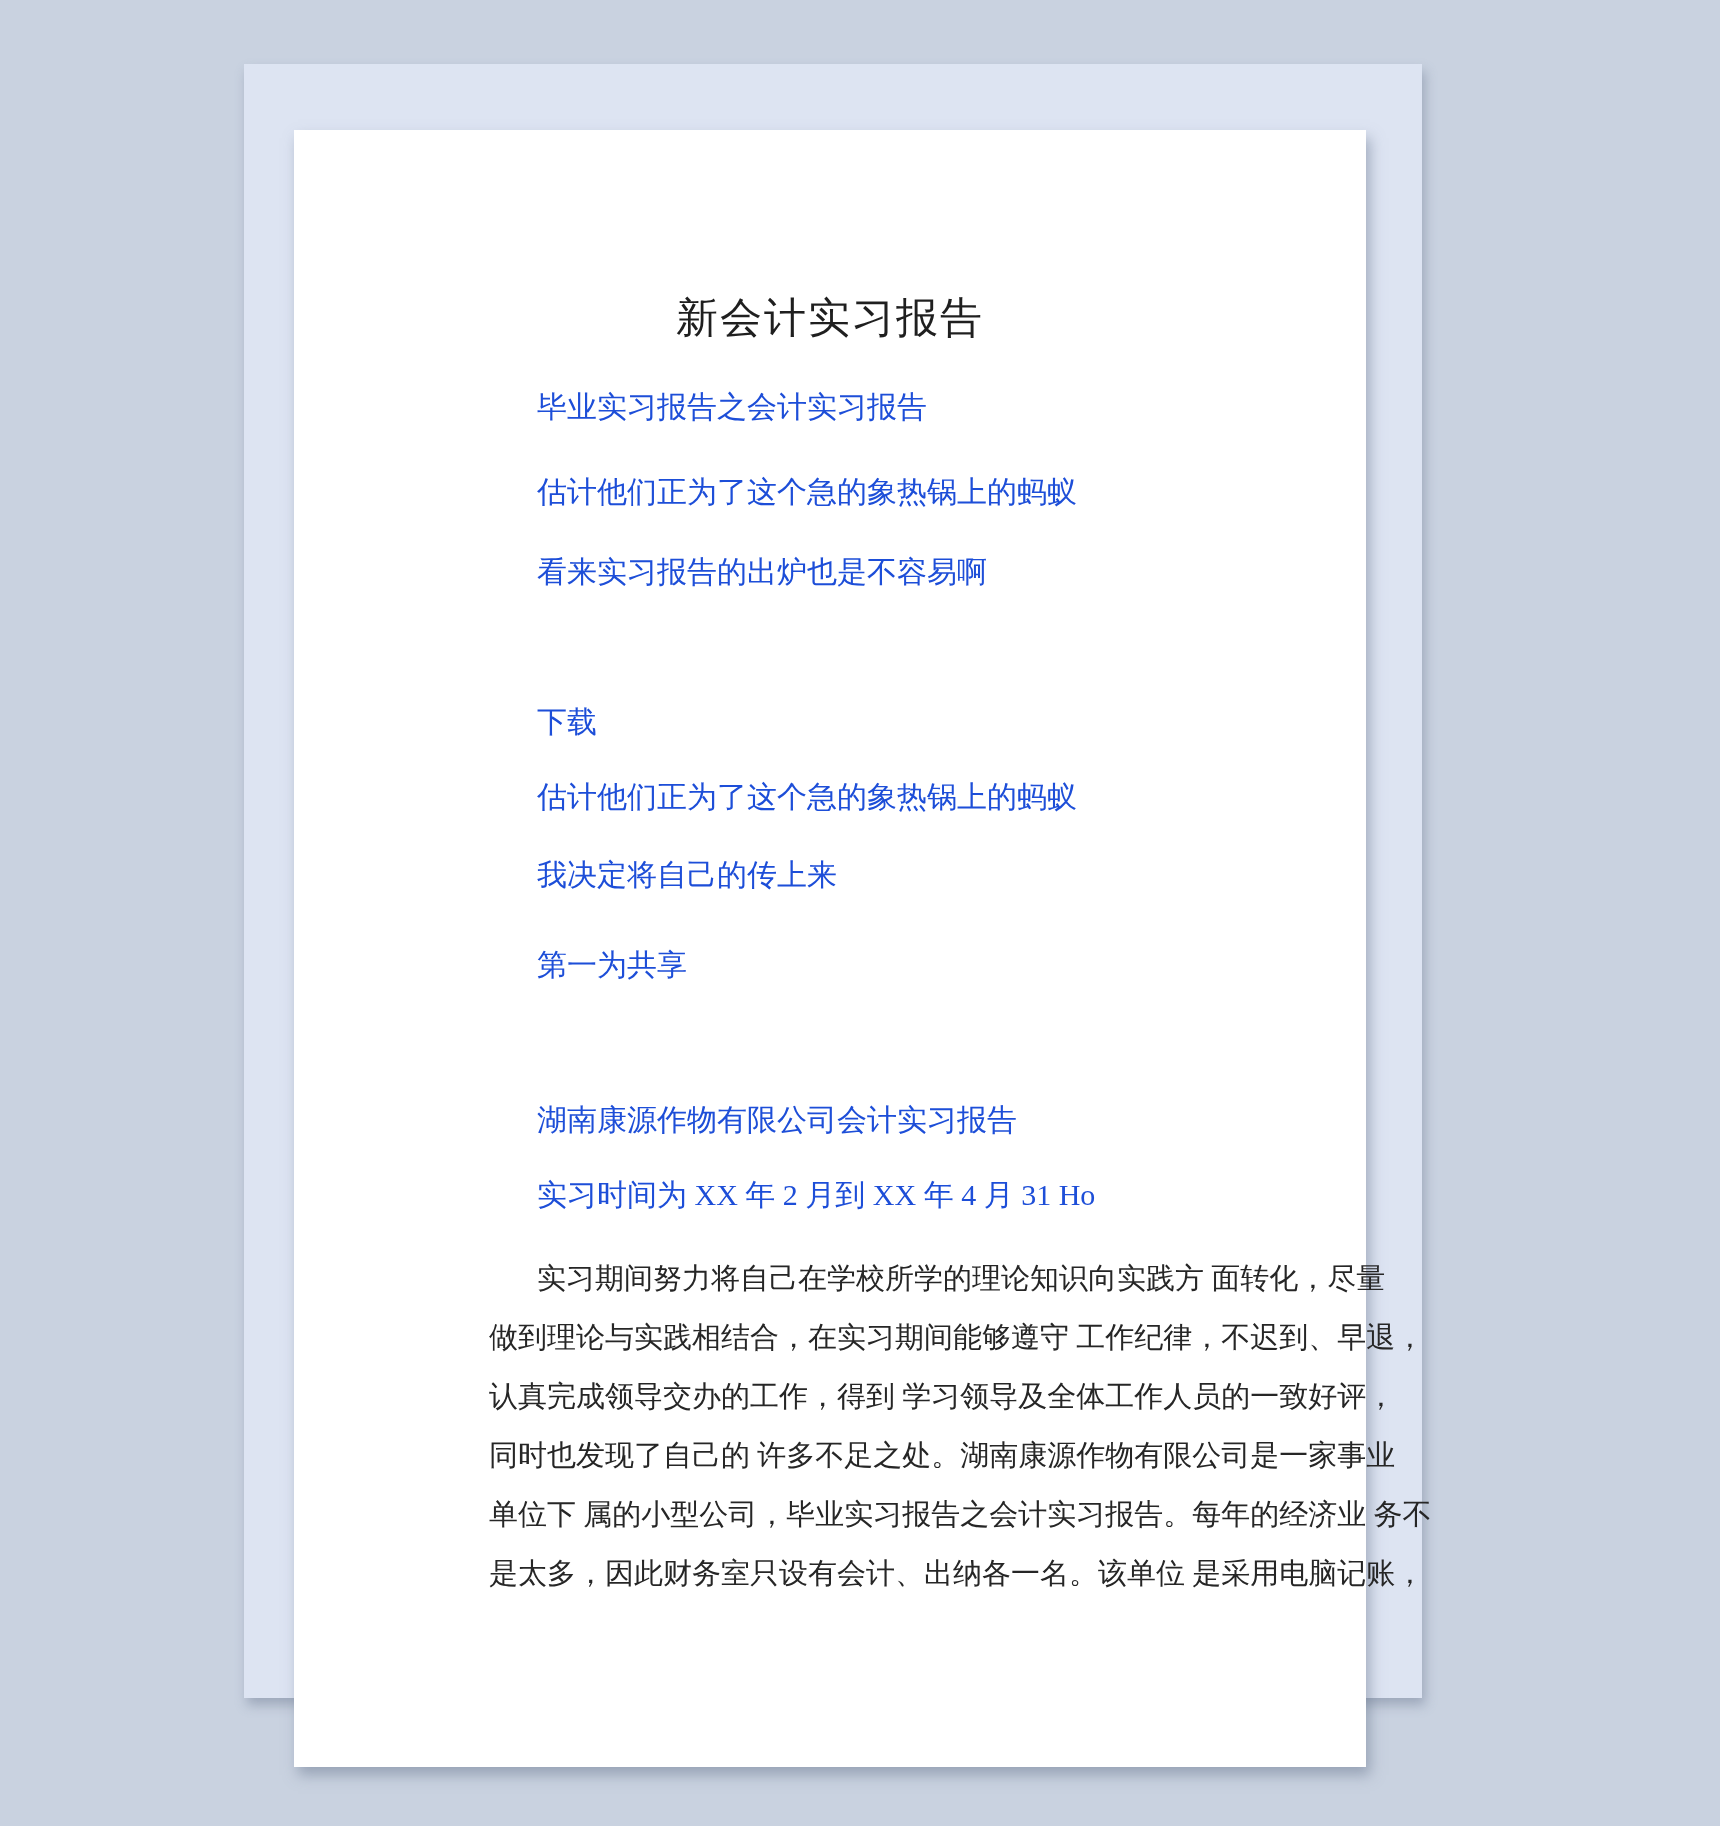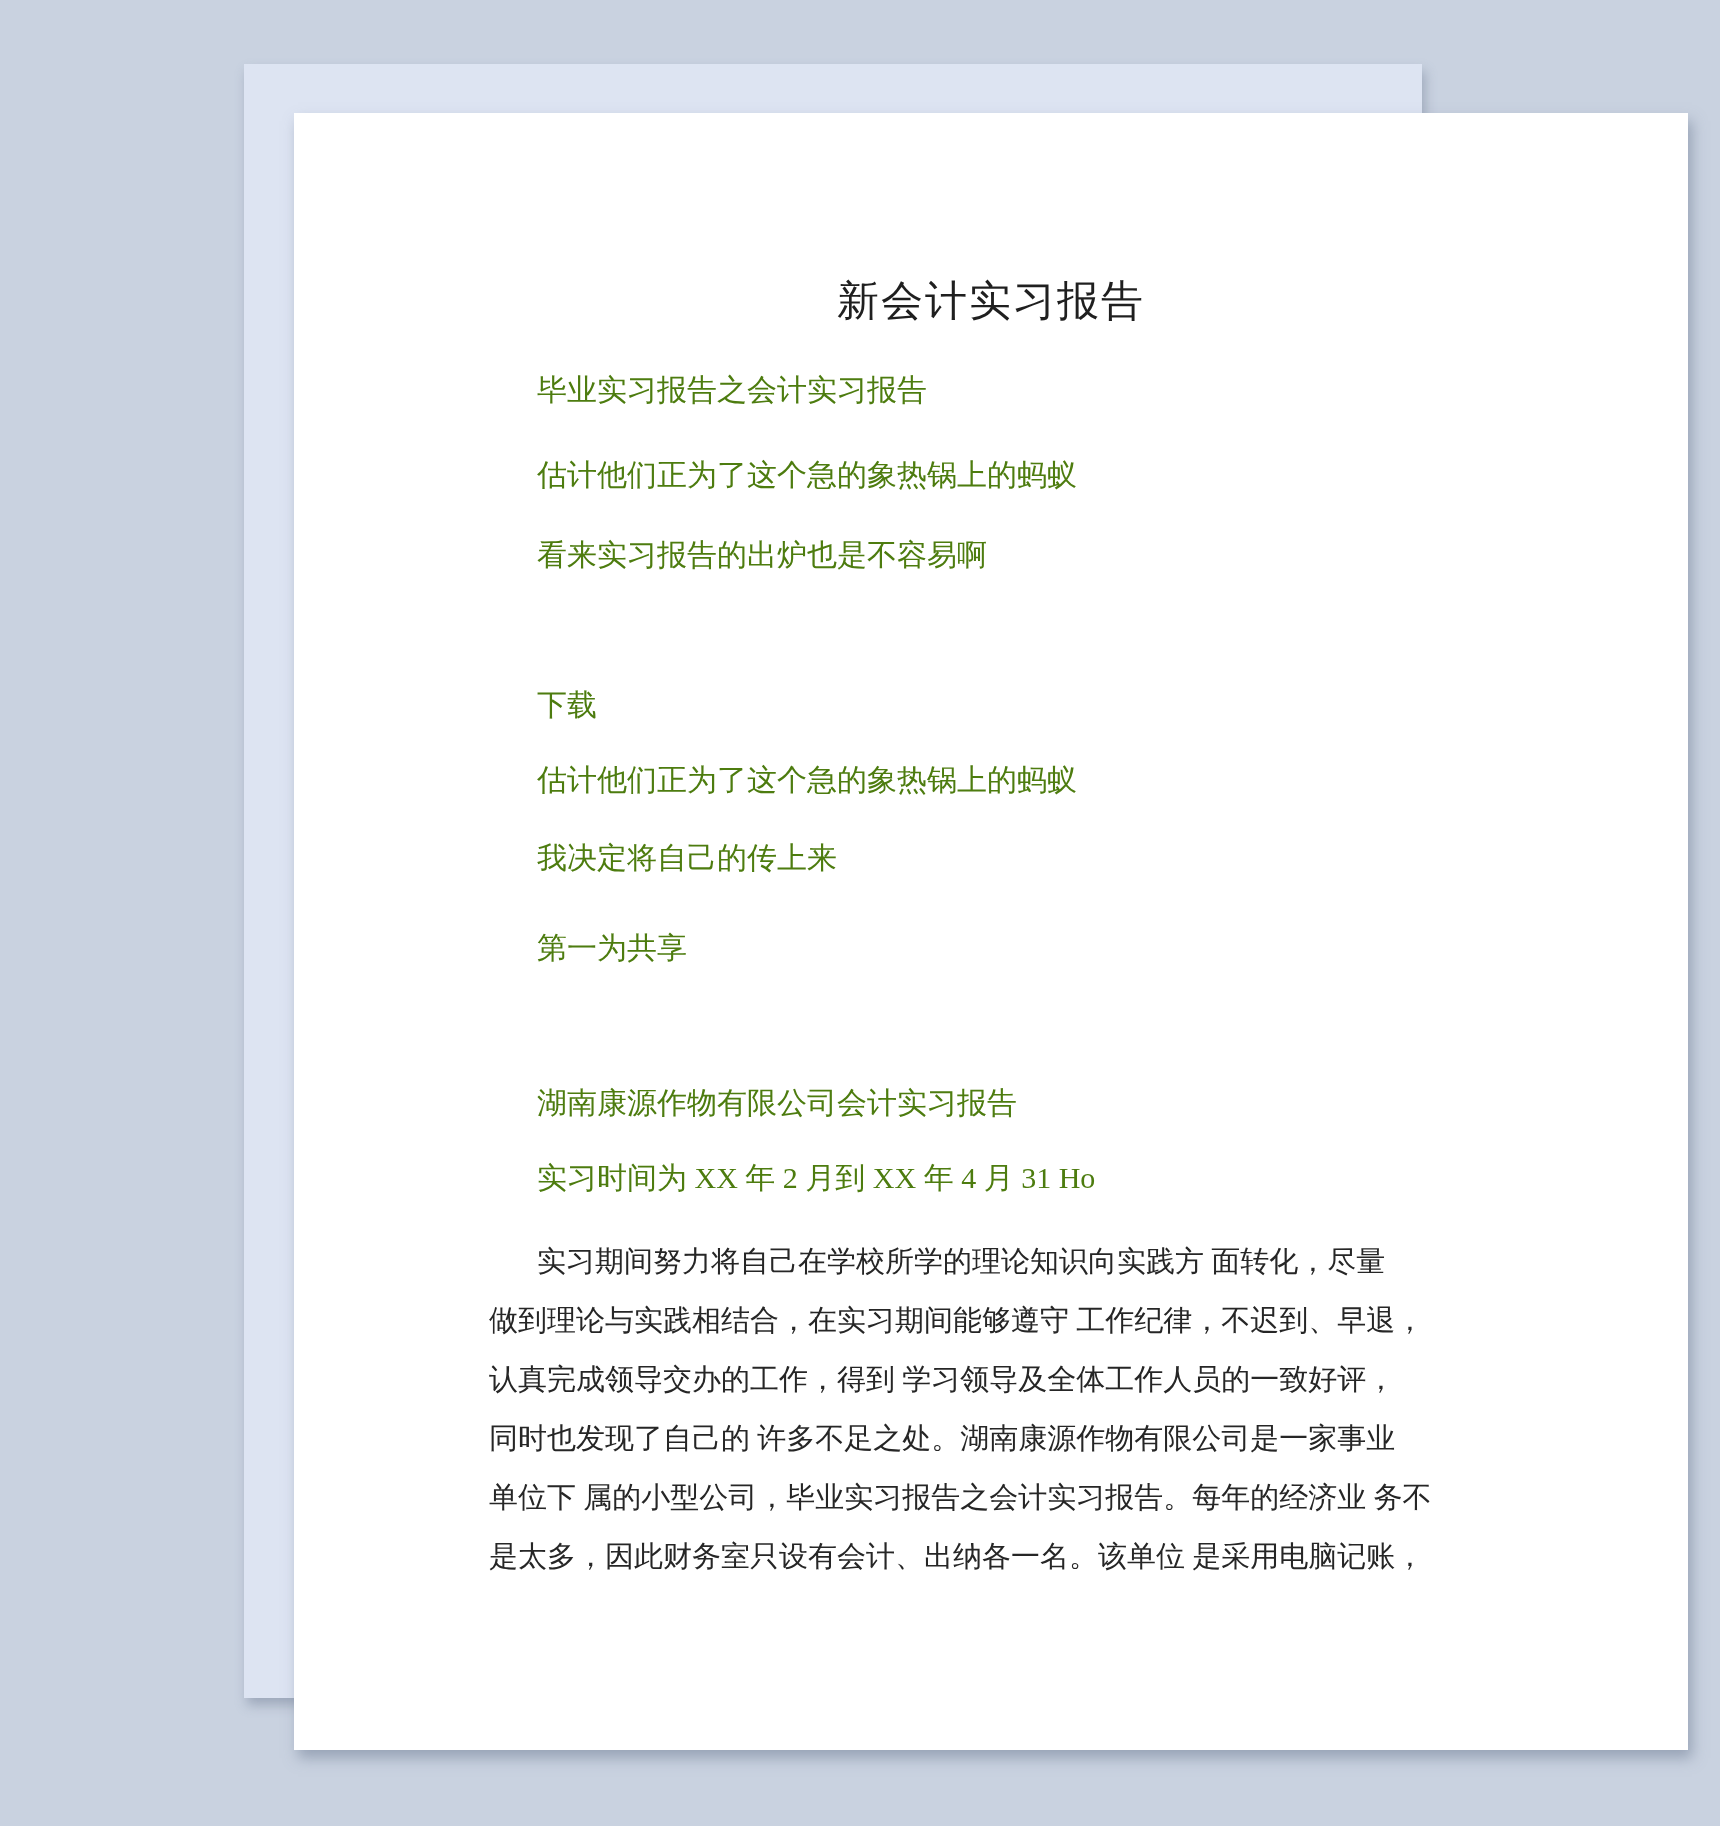--- a/index.html
+++ b/index.html
@@ -13,43 +13,43 @@
   .page {
     position: absolute;
   }
   .back-page {
     left: 244px; top: 64px;
     width: 1178px; height: 1634px;
     background: #dde4f2;
     box-shadow: 3px 7px 11px rgba(104, 117, 141, 0.45);
   }
   .front-page {
-    left: 294px; top: 113px;
-    width: 1394px; height: 1637px;
+    left: 294px; top: 130px;
+    width: 1072px; height: 1637px;
     background: #ffffff;
     box-shadow: 4px 8px 13px rgba(104, 117, 141, 0.5);
   }
   .doc-title {
     position: absolute;
     top: 163px; left: 0;
     width: 100%;
     text-align: center;
     font-size: 42px;
     font-weight: 400;
     line-height: 50px;
     color: #1f1f1f;
     letter-spacing: 2px;
   }
   .doc-line {
     position: absolute;
     left: 195px;
     padding-left: 48px;
     font-size: 30px;
     line-height: 34px;
-    color: #4d7c0f;
+    color: #1d4ed8;
     white-space: pre;
   }
   .doc-paragraph {
     position: absolute;
     left: 195px;
     top: 1119px;
     width: 860px;
     font-size: 29px;
     color: #262626;
   }

